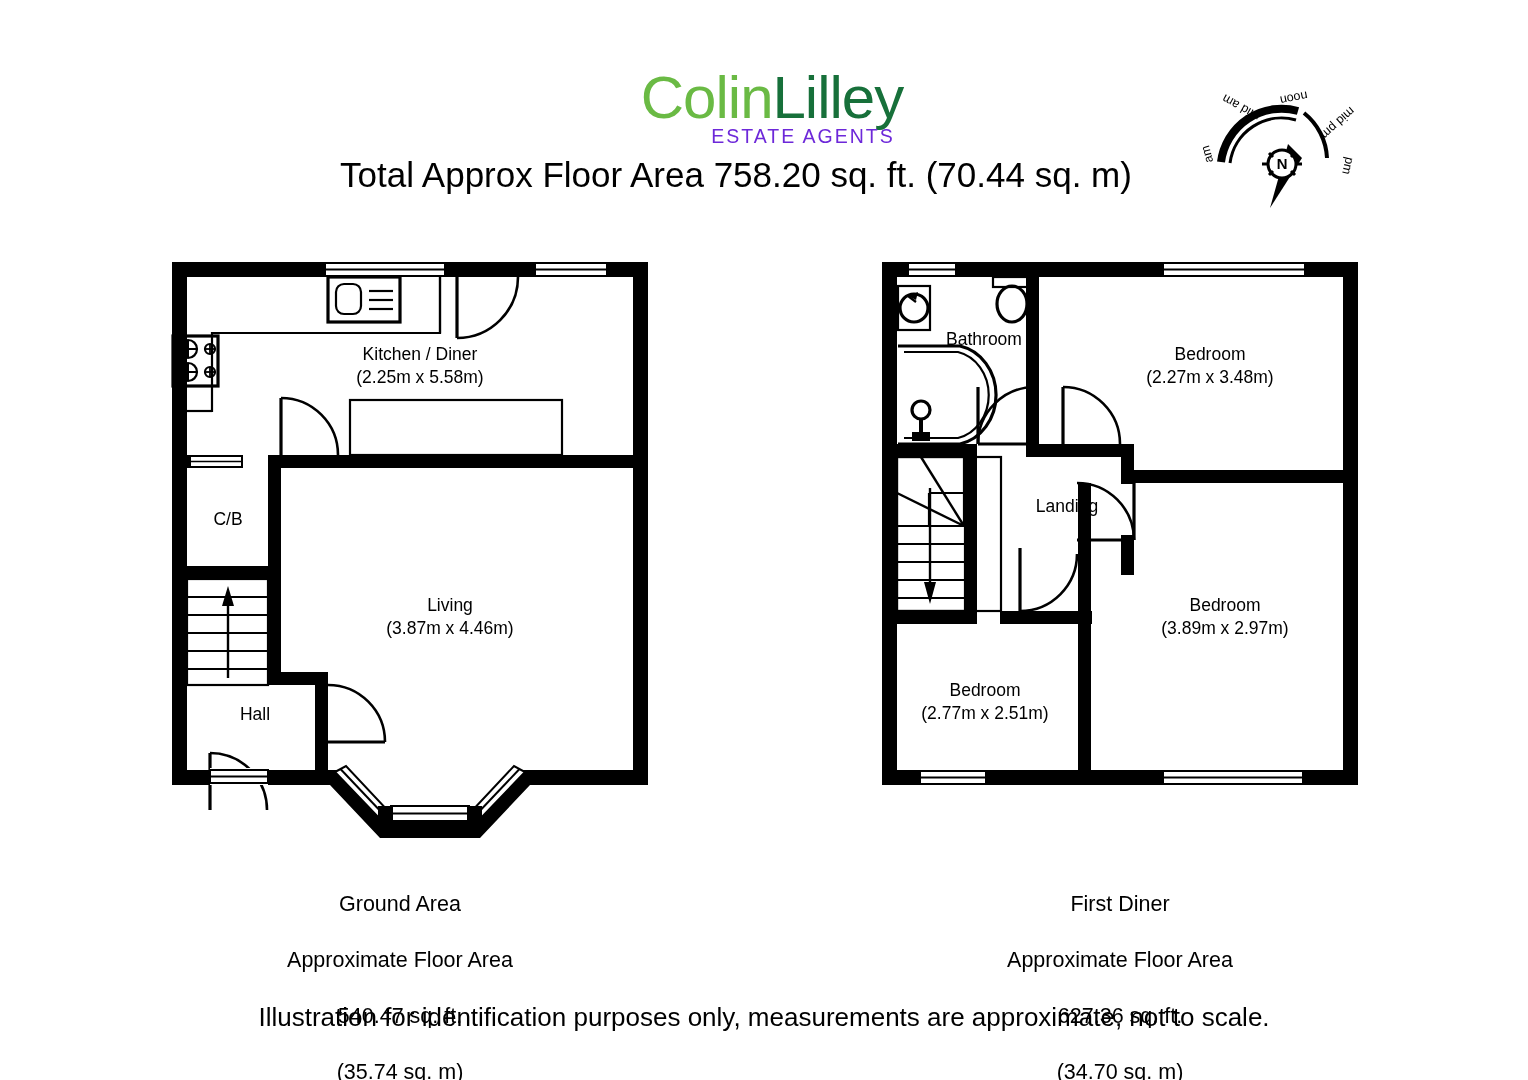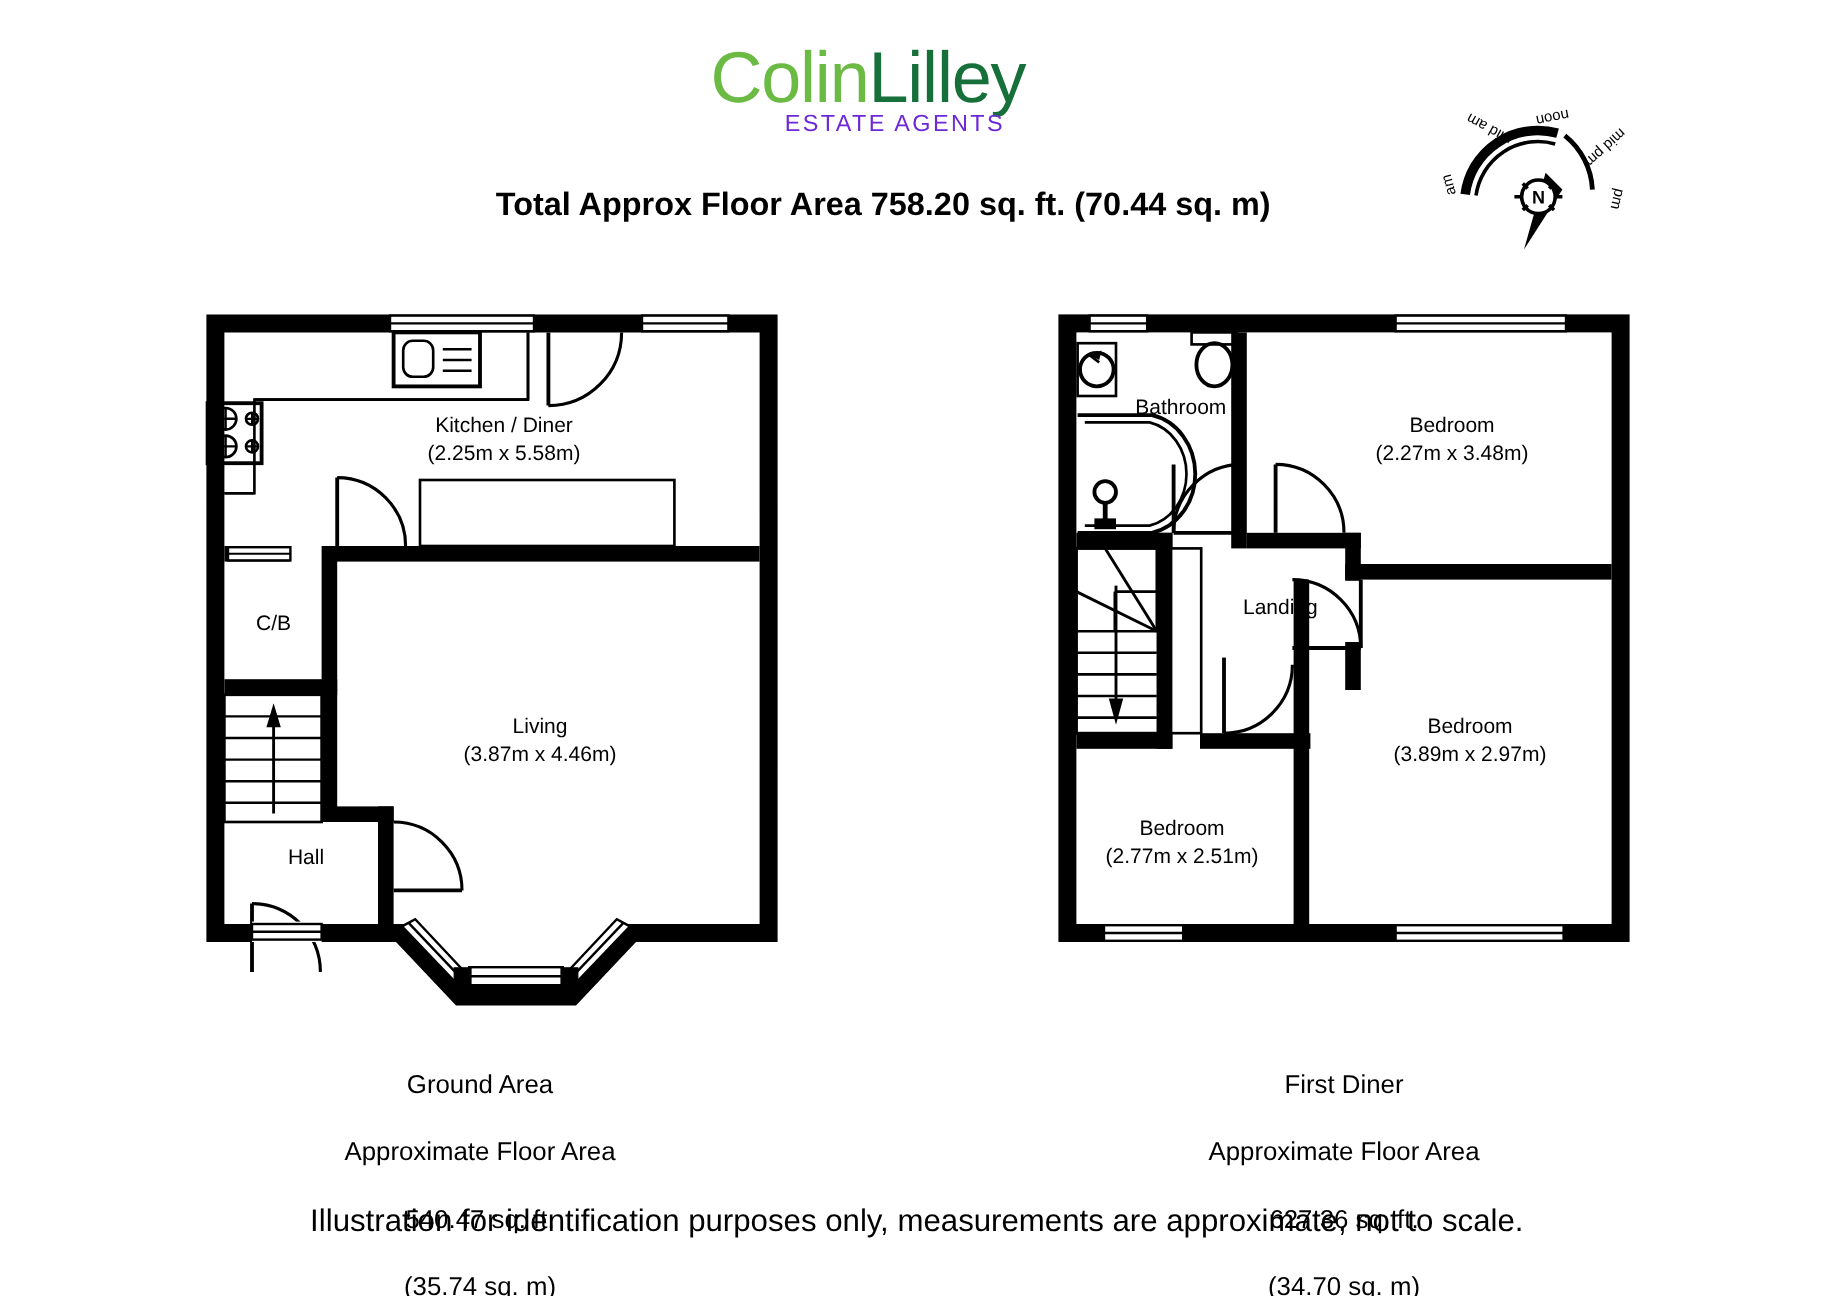--- a/index.html
+++ b/index.html
@@ -17,24 +17,24 @@
   }
   .page {
     position: absolute;
     inset: 0;
   }
 
   
   .logo {
     position: absolute;
     left: 592px;
-    top: 32px;
+    top: 65px;
     width: 360px;
     height: 96px;
-    text-align: left;
+    text-align: center;
     user-select: none;
   }
   .logo-wordmark {
     font-size: 60px;
     line-height: 66px;
     letter-spacing: -1px;
     font-weight: 400;
     white-space: nowrap;
   }
   .logo-colin { color: #6aba44; }
@@ -47,23 +47,22 @@
     margin-left: 62px;
     white-space: nowrap;
   }
 
   .total-area {
     position: absolute;
     left: 0;
     top: 155px;
     width: 1472px;
     text-align: center;
-    font-size: 27px;
+    font-size: 35px;
     letter-spacing: 0px;
-    font-weight: bold;
   }
 
   .compass {
     position: absolute;
     left: 1196px;
     top: 78px;
     width: 172px;
     height: 132px;
   }
 

